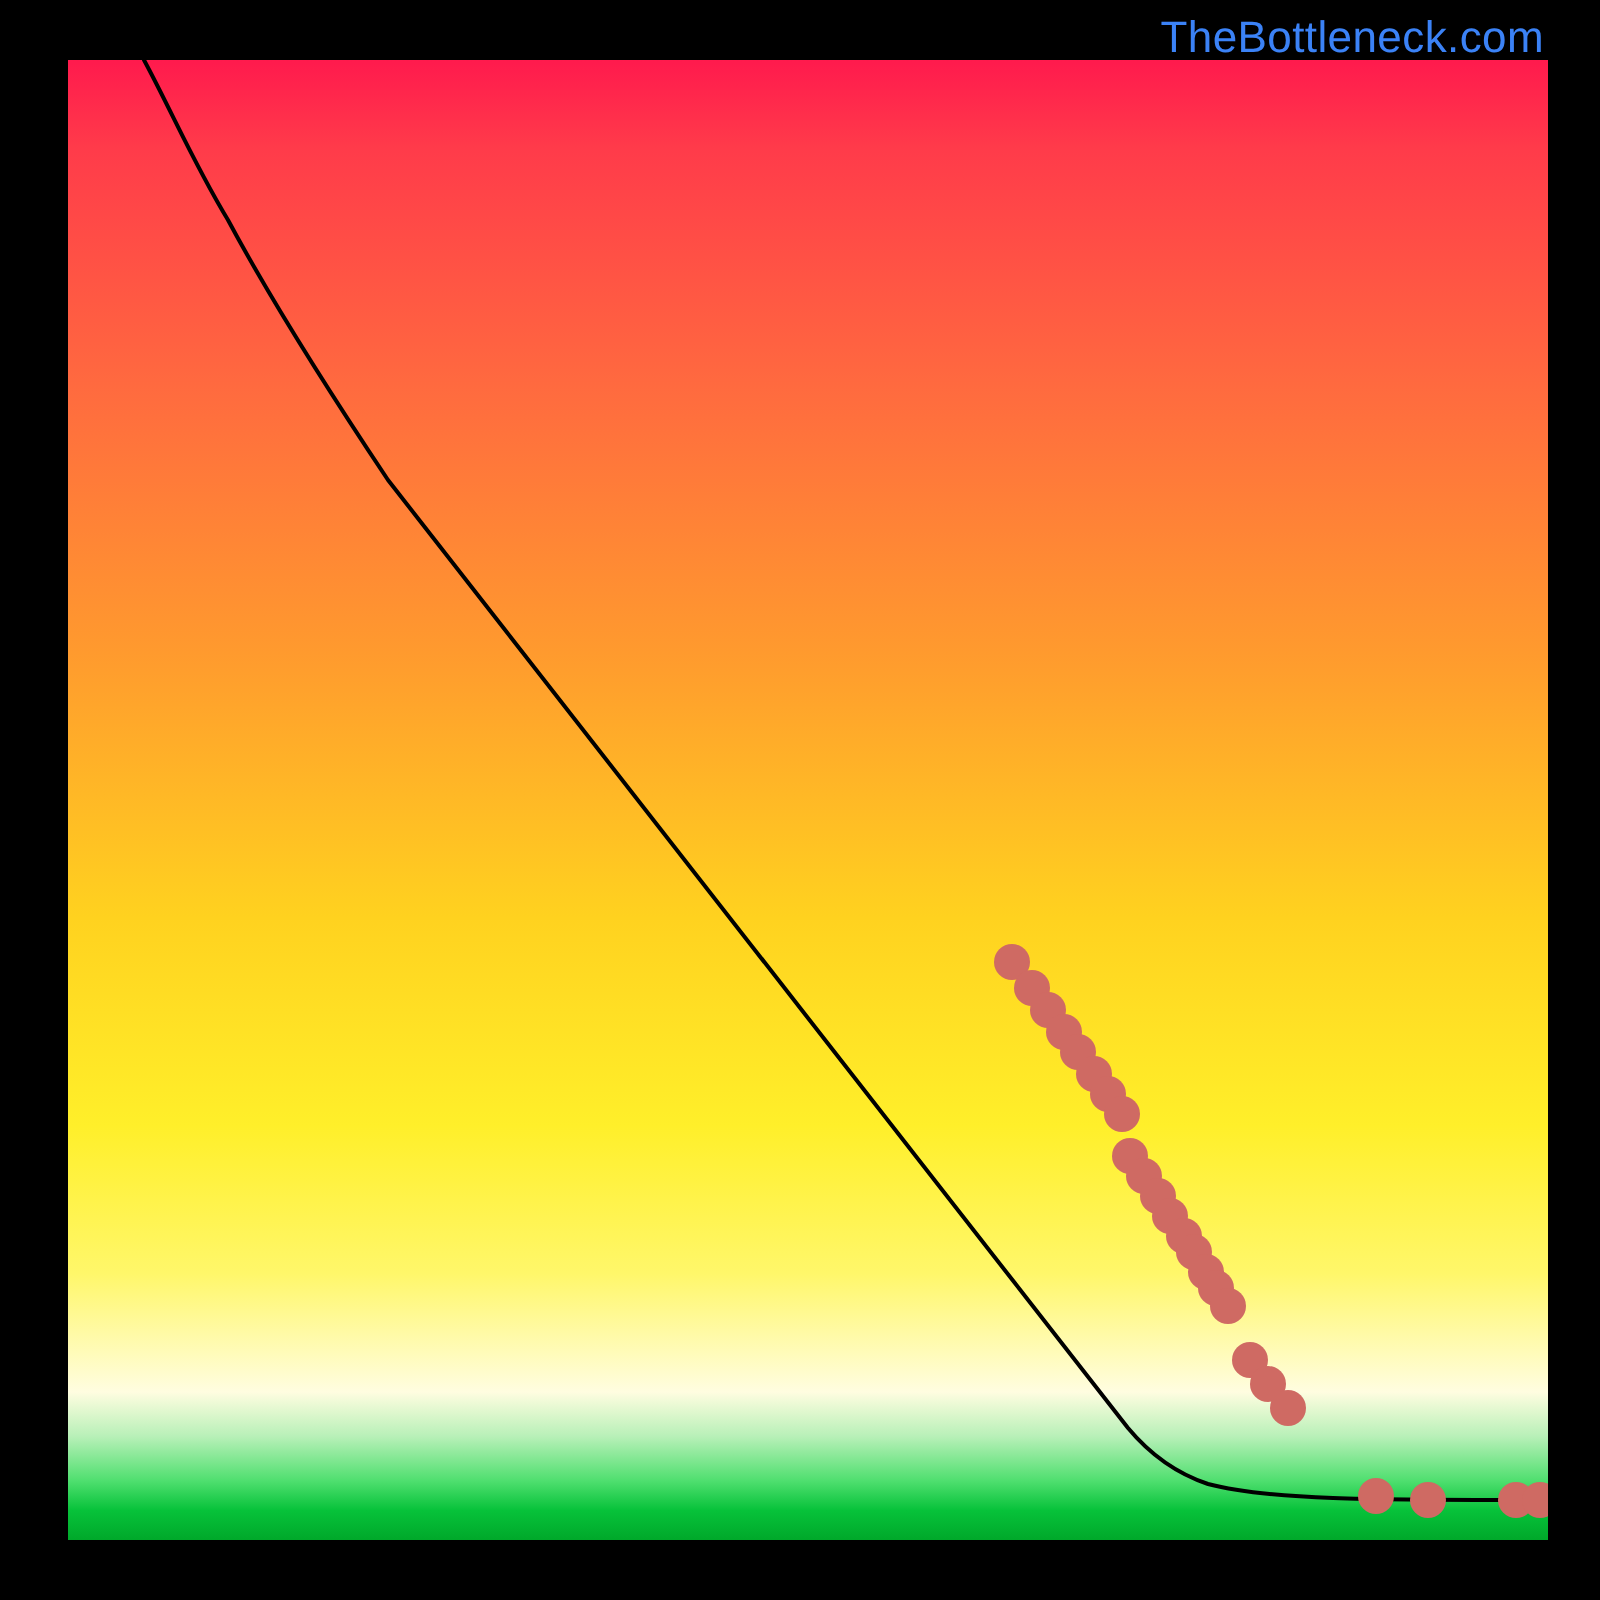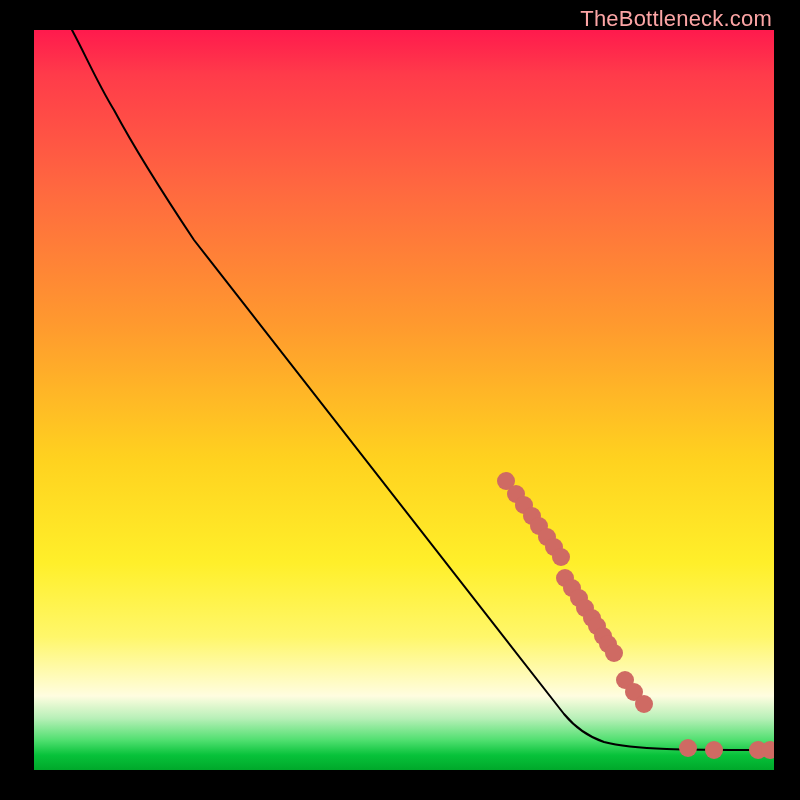--- a/index.html
+++ b/index.html
@@ -37,21 +37,21 @@
       #b8f0b8 93%,
       #4fdf6f 96%,
       #07c23a 98%,
       #00a82a 100%
     );
   }
   .watermark {
     position: absolute;
     top: 6px;
     right: 28px;
-    color: #fca5a5;
+    color: #3b82f6;
     font-size: 22px;
     letter-spacing: 0.2px;
     user-select: none;
   }
   svg.overlay {
     position: absolute;
     left: 0;
     top: 0;
     width: 740px;
     height: 740px;

